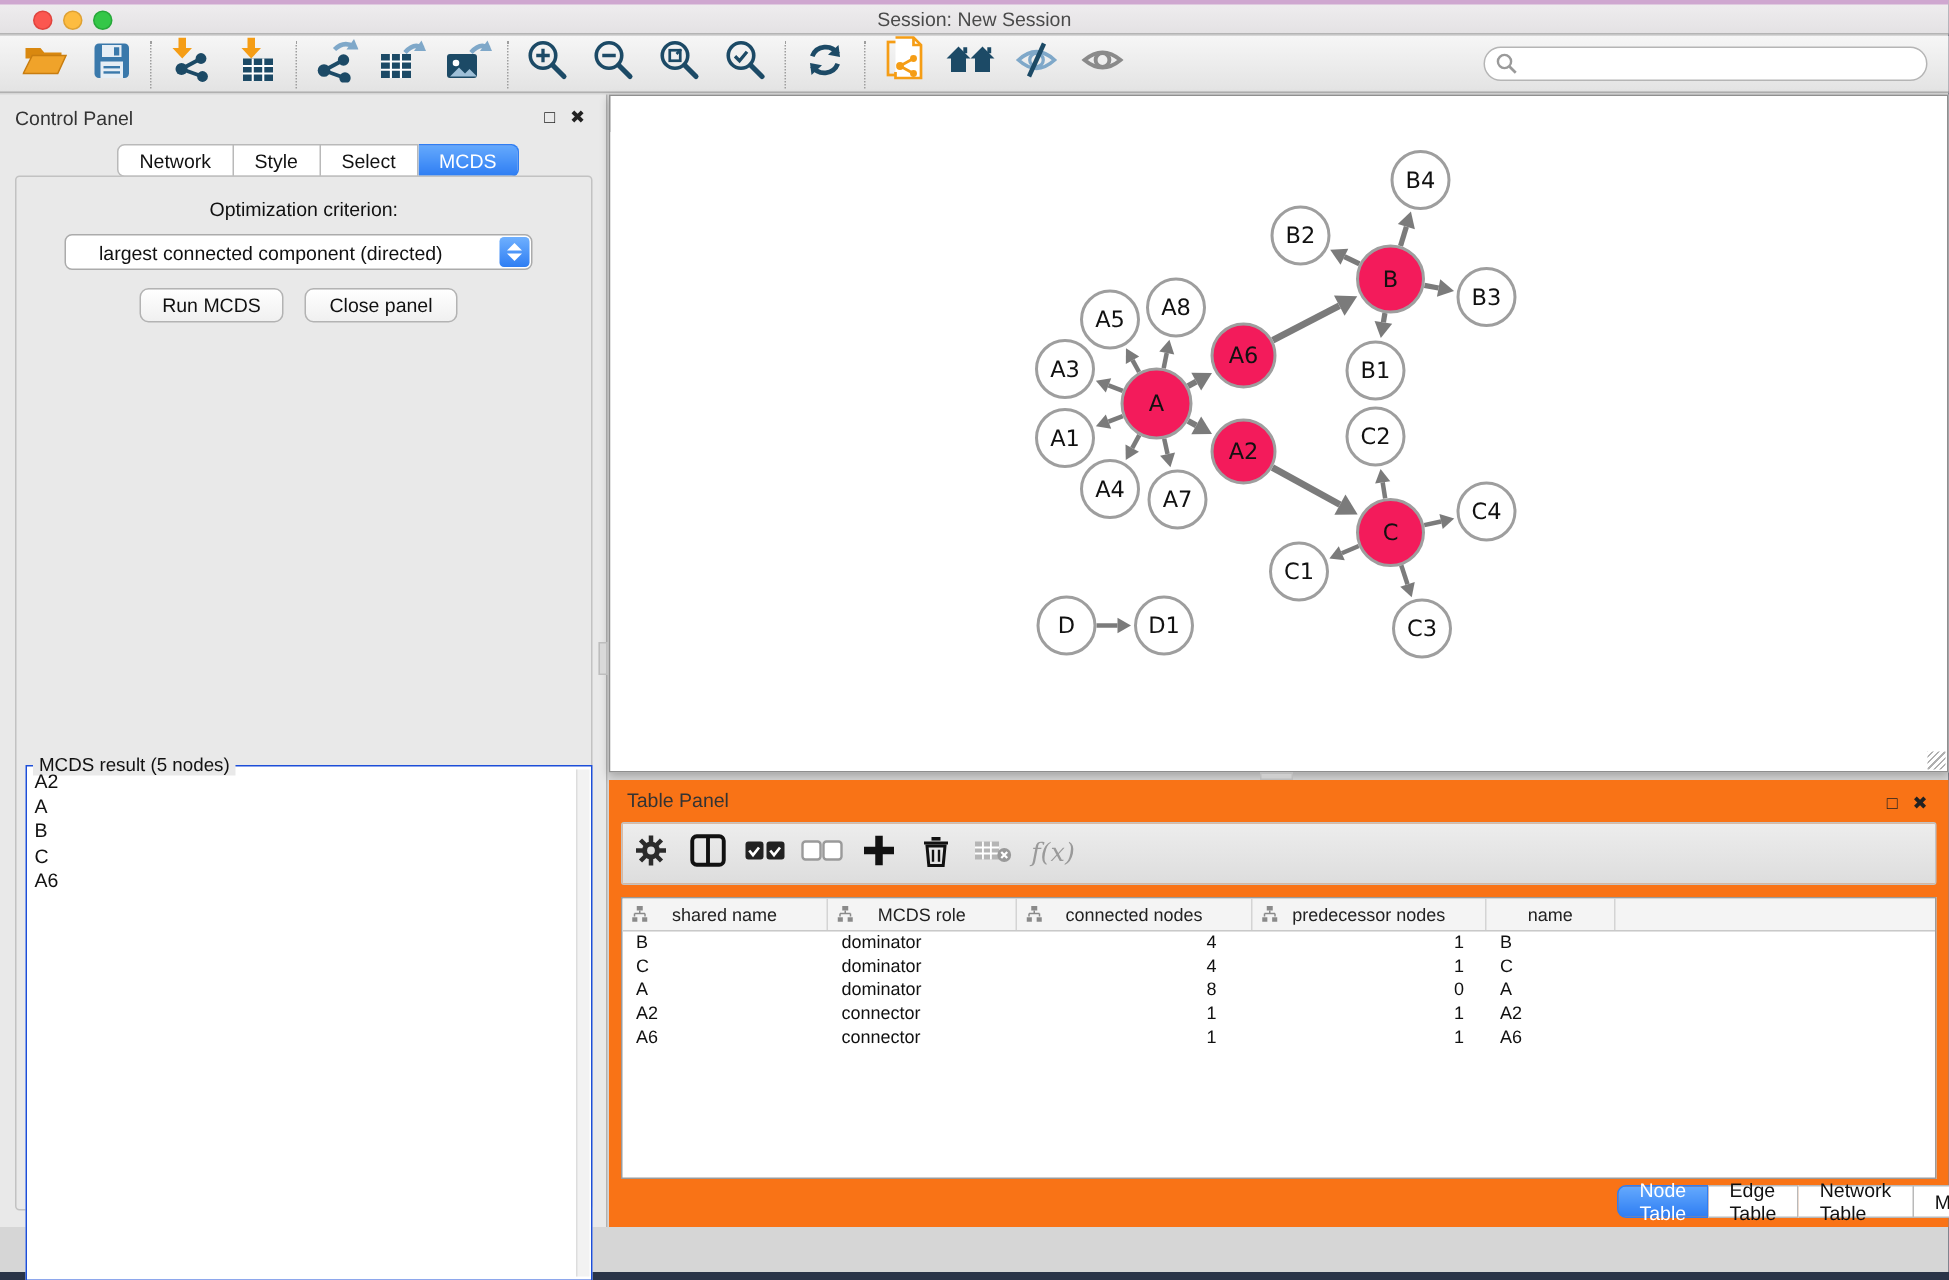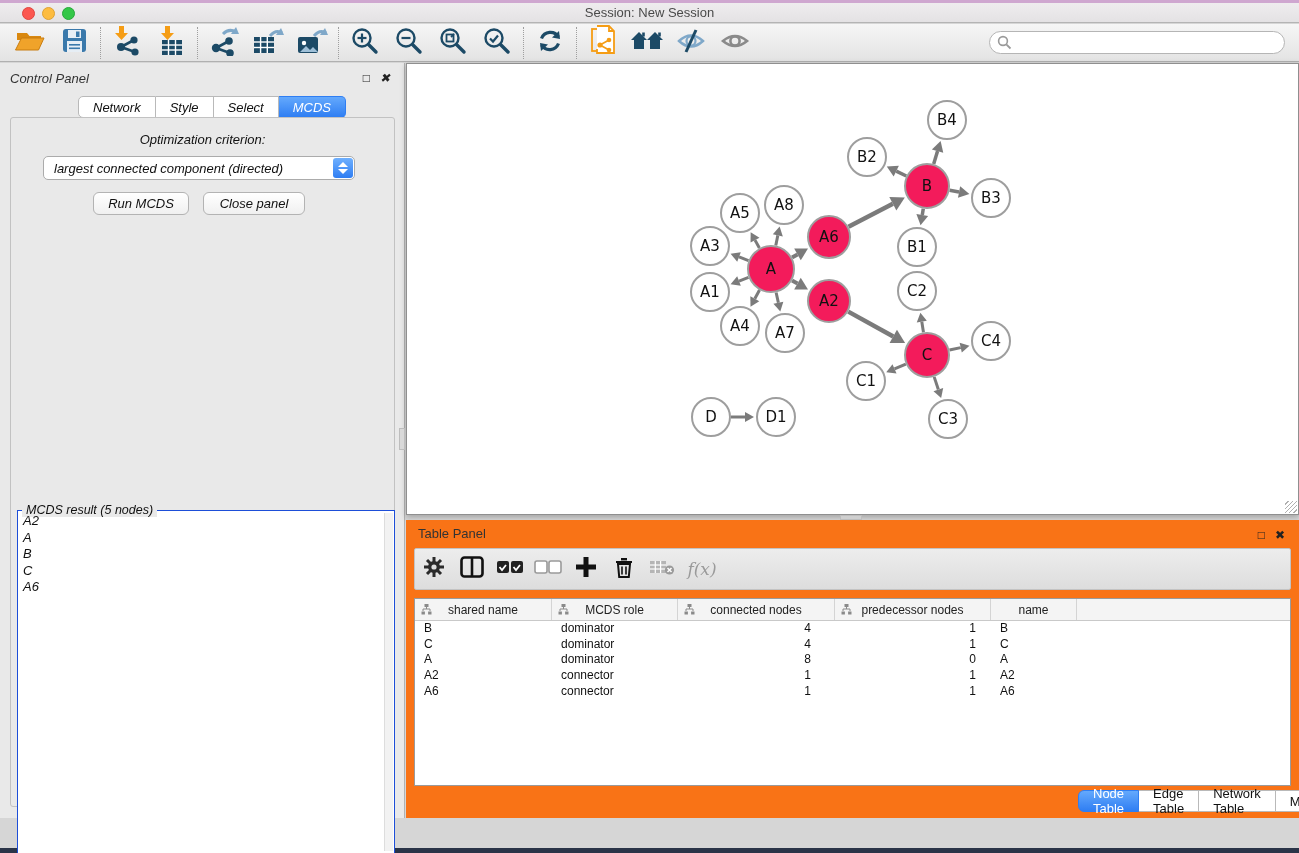--- a/index.html
+++ b/index.html
@@ -21,34 +21,34 @@
     background:linear-gradient(#f6f6f6,#e3e3e3); border-bottom:1px solid #b0b0b0;
     display:flex; align-items:center; padding:0 8px; }
   .tbtn { width:44px; height:34px; display:flex; align-items:center; justify-content:center; flex:0 0 auto; }
   .tsep { width:1px; height:32px; border-left:1px dotted #9e9e9e; margin:0 4px; flex:0 0 auto; }
   #search-wrap { margin-left:auto; margin-right:6px; position:relative; width:296px; height:23px; }
   #search-wrap input { width:100%; height:100%; border:1px solid #b5b5b5; border-radius:12px;
     padding:0 8px 0 26px; font-size:12px; background:#fff; outline:none; }
   #search-wrap svg { position:absolute; left:8px; top:4px; }
 
   
-  #control-panel { position:absolute; left:0; top:63px; width:405px; height:755px; background:#e9e9e9; border-right:1px solid #b2b2b2;font-style:italic; }
+  #control-panel { position:absolute; left:0; top:63px; width:405px; height:755px; background:#e9e9e9; border-right:1px solid #b2b2b2; }
   #cp-header { position:absolute; left:10px; top:8px; font-size:13px; color:#333; }
   .panel-ctrl { position:absolute; top:9px; font-size:12px; color:#222; line-height:12px; }
   .seg-tabs { position:absolute; display:flex; }
   .seg-tab { height:22px; padding:0 14px; display:flex; align-items:center; font-size:13px; color:#111;
     background:#fff; border:1px solid #b9b9b9; border-left:none; }
   .seg-tab:first-child { border-left:1px solid #b9b9b9; border-radius:5px 0 0 5px; }
   .seg-tab:last-child { border-radius:0 5px 5px 0; }
   .seg-tab.active { background:linear-gradient(#64a9fd,#2f7ef3); color:#fff; border-color:#2f7ef3; }
   #cp-tabs { left:78px; top:33px; }
   #cp-pane { position:absolute; left:10px; top:54px; width:385px; height:690px; border:1px solid #c2c2c2; border-radius:3px; background:#e9e9e9; }
   #opt-label { position:absolute; left:0; top:14px; width:100%; text-align:center; font-size:13px; color:#111; }
   #criterion { position:absolute; left:32px; top:38px; width:312px; height:24px; background:#fff;
-    border:1px solid #ababab; border-radius:5px; font-size:13px; color:#111; display:flex; align-items:center; padding-left:10px; }
+    border:1px solid #ababab; border-radius:5px; font-size:13px; color:#111; display:flex; align-items:center; padding-left:22px; }
   #criterion .stepper { position:absolute; right:1px; top:1px; width:20px; height:20px; border-radius:3px;
     background:linear-gradient(#6fb0fe,#2f7ef3); }
   .chev-up { position:absolute; left:5px; top:4px; width:0; height:0; border-left:5px solid transparent; border-right:5px solid transparent; border-bottom:5px solid #fff; }
   .chev-dn { position:absolute; left:5px; bottom:4px; width:0; height:0; border-left:5px solid transparent; border-right:5px solid transparent; border-top:5px solid #fff; }
   .btn { position:absolute; height:23px; background:linear-gradient(#ffffff,#f0f0f0); border:1px solid #b3b3b3;
     border-radius:6px; font-size:13px; color:#111; display:flex; align-items:center; justify-content:center; }
   #run-btn  { left:82px; top:74px; width:96px; }
   #close-btn{ left:192px; top:74px; width:102px; }
   #mcds-fieldset { position:absolute; left:6px; top:392px; width:378px; height:344px;
     border:1px solid #1d4ed8; background:#fff; }

